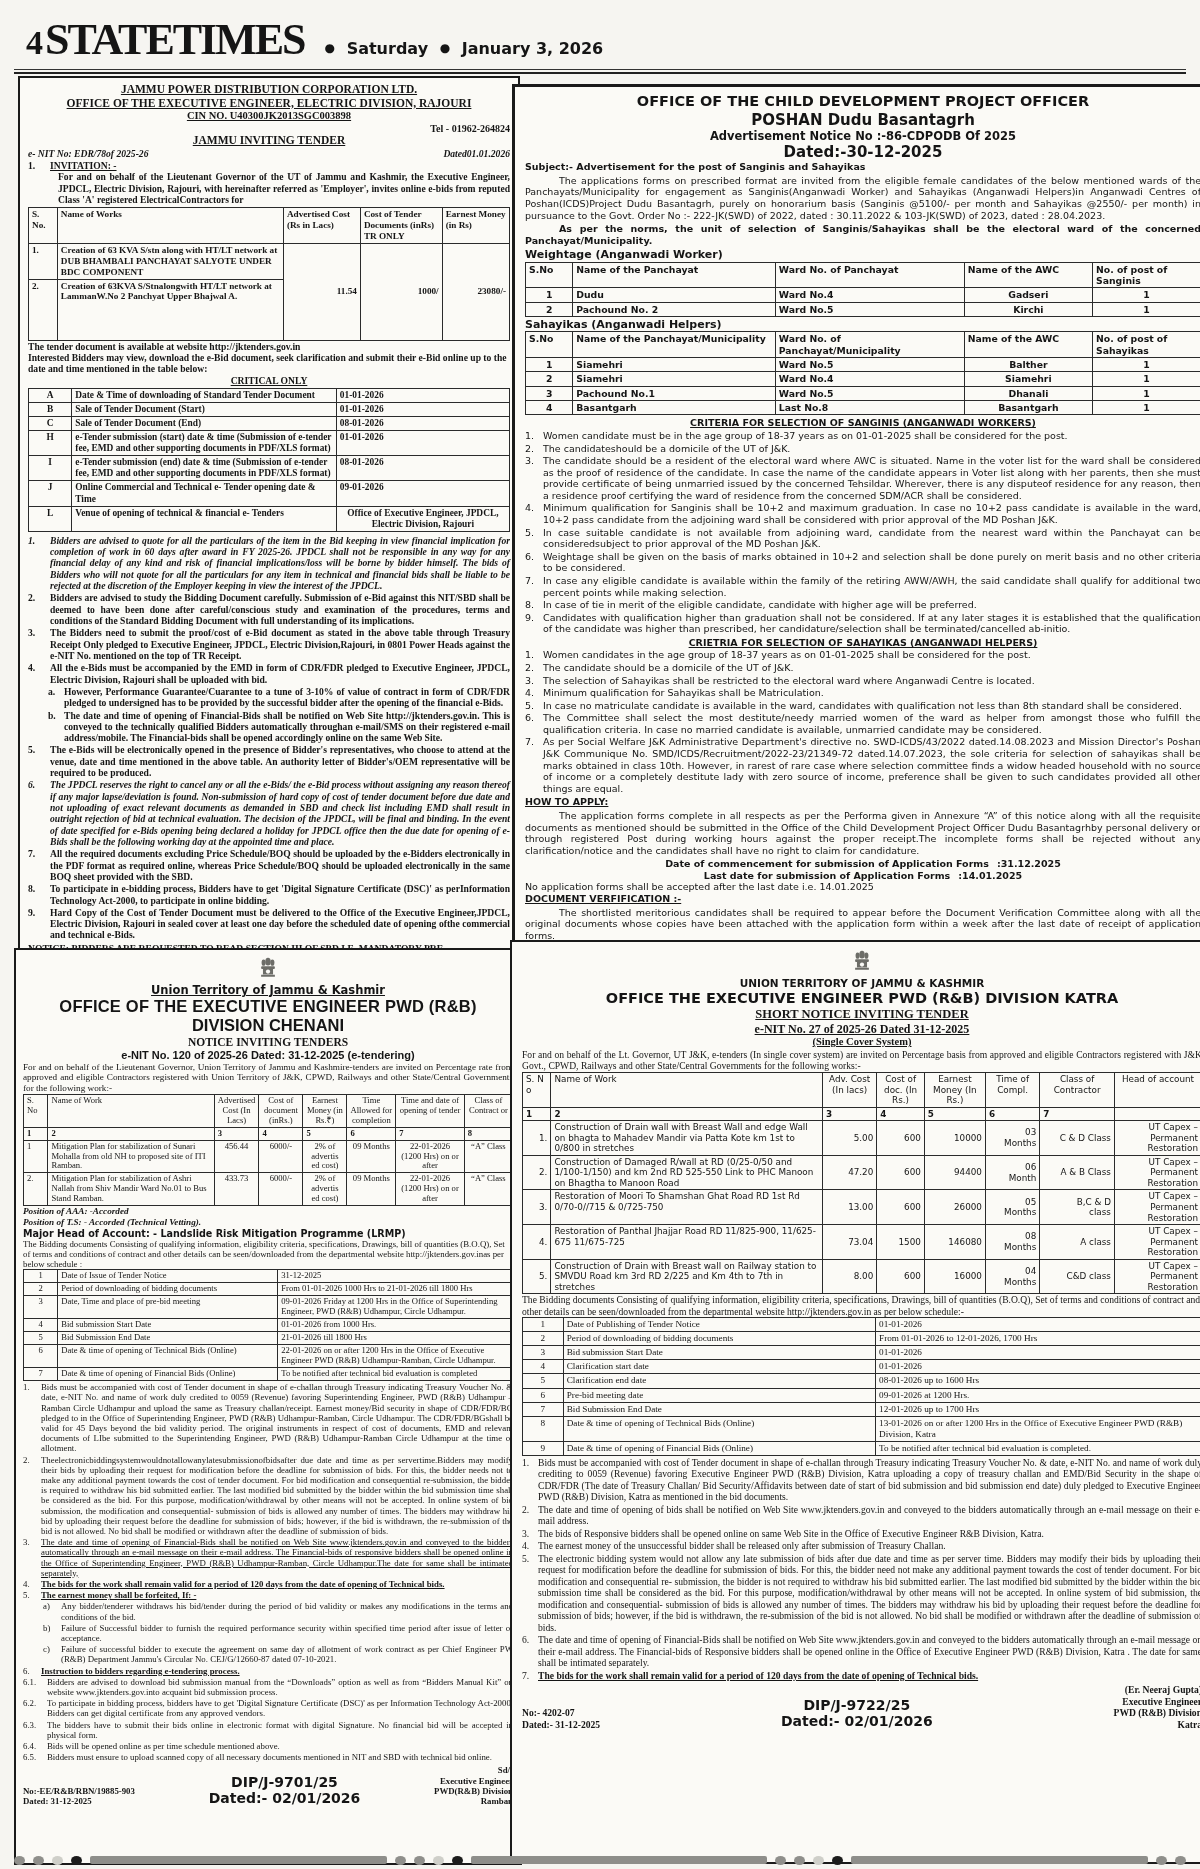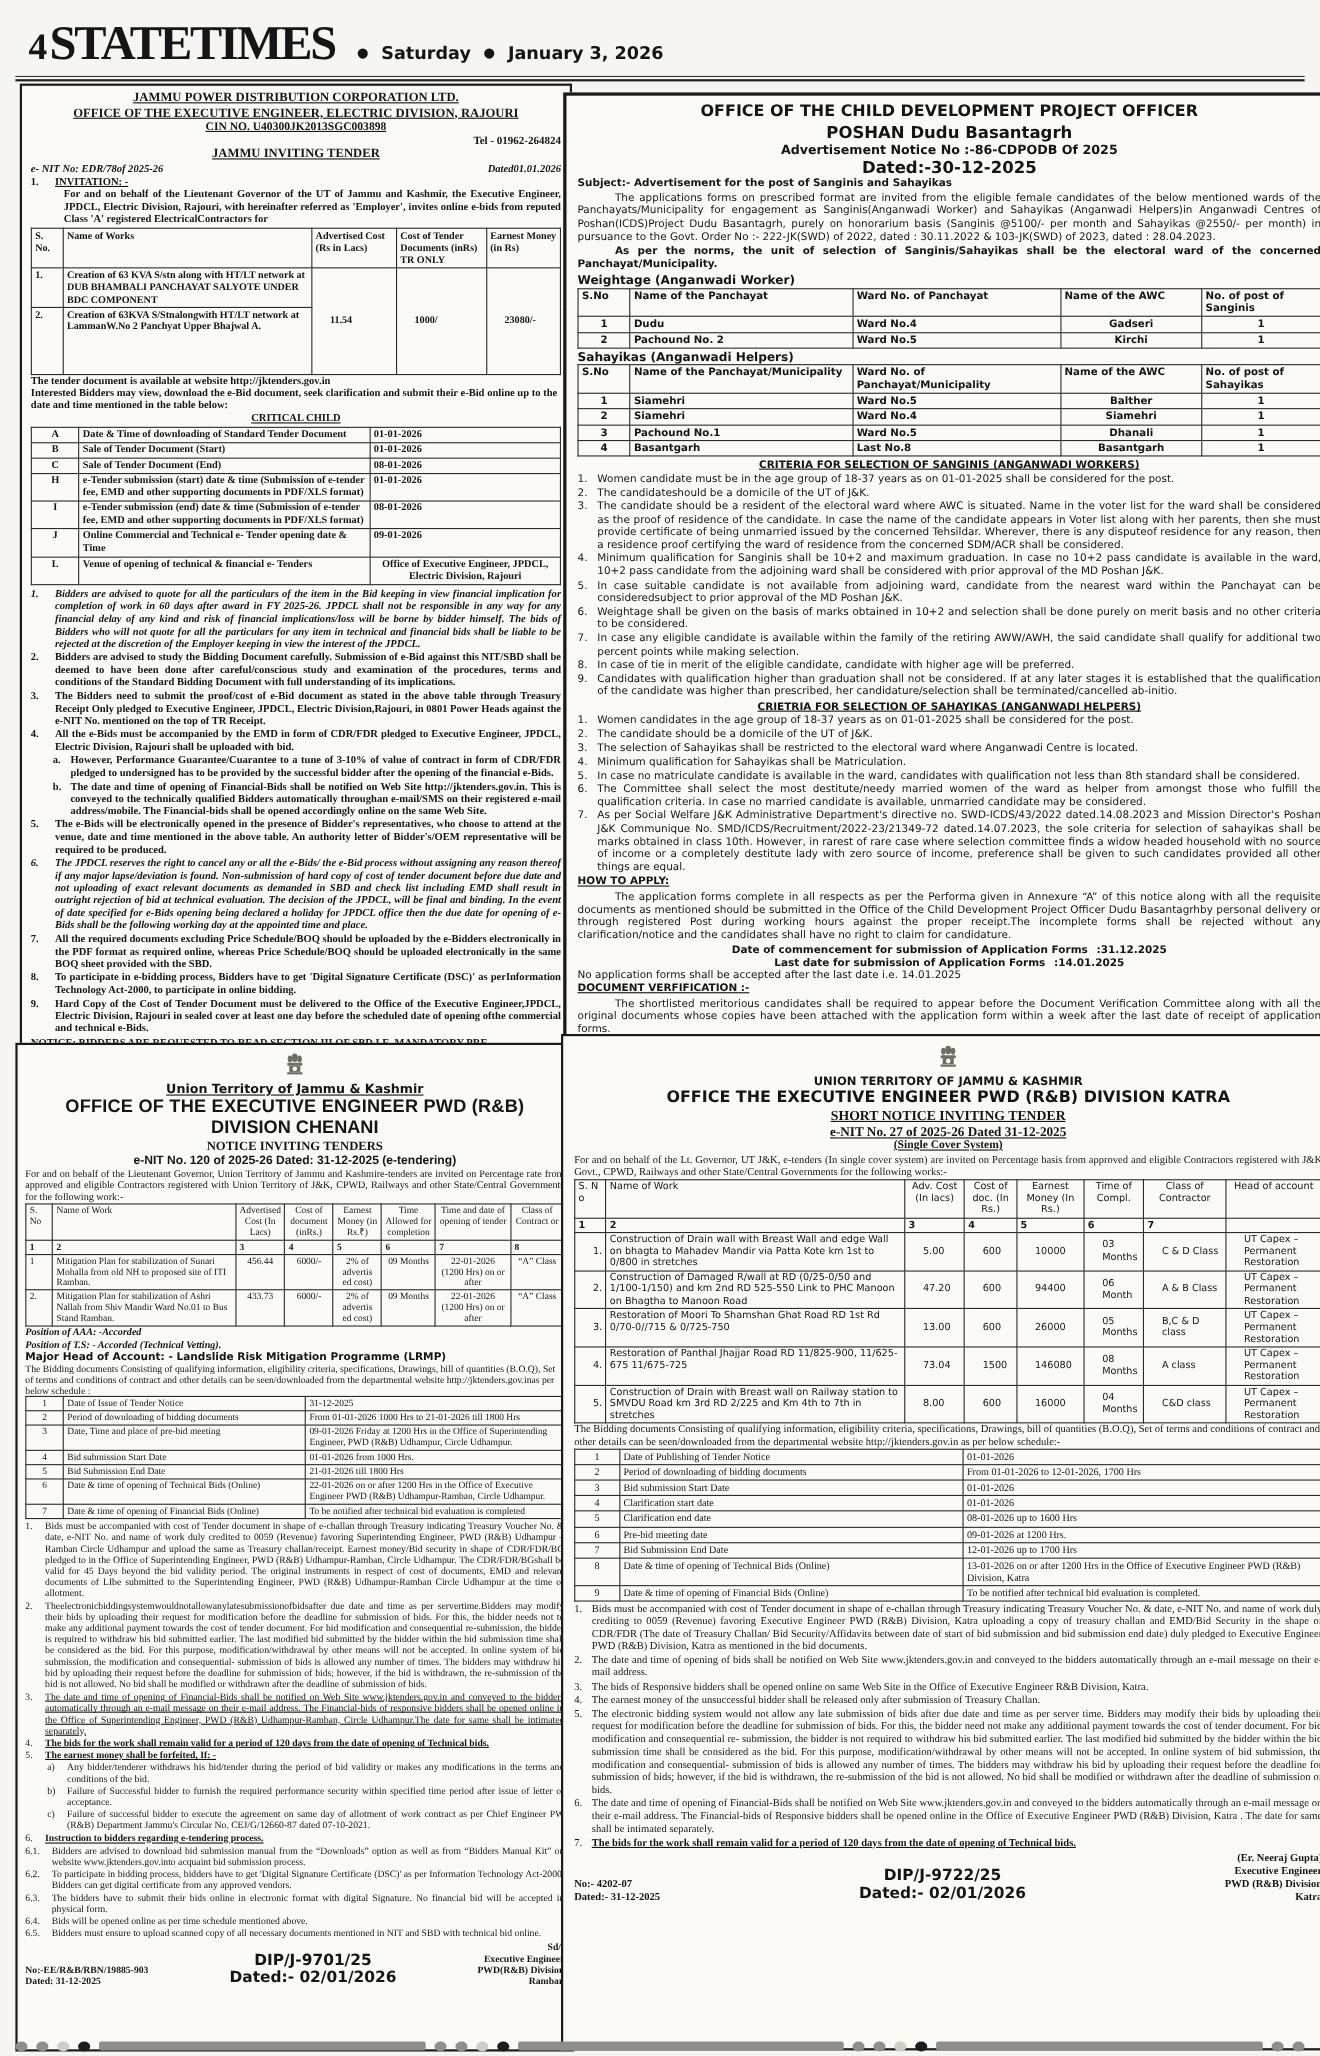--- a/index.html
+++ b/index.html
@@ -10,21 +10,21 @@
   .logo{font-family:"Liberation Serif",serif;font-weight:bold;font-size:44px;letter-spacing:-2px;margin-left:2px;}
   .dateline{font-family:"DejaVu Sans",sans-serif;font-weight:bold;font-size:16px;margin-left:14px;}
   .blt{font-size:12px;margin:0 6px;position:relative;top:-2px;}
   .mastrule{margin:4px 14px 0 14px;border-top:1px solid #333;border-bottom:2px solid #222;height:2px;}
   
   .n{position:absolute;background:#fbfaf6;border:2px solid #1a1a1a;overflow:hidden;}
   .ctr{text-align:center;} .b{font-weight:bold;} .u{text-decoration:underline;} .i{font-style:italic;}
   .row{display:flex;justify-content:space-between;align-items:baseline;}
   table{border-collapse:collapse;width:100%;}
   td,th{border:1px solid #2b2b2b;padding:1px 3px;vertical-align:top;text-align:left;font-weight:inherit;}
-  .vm{vertical-align:middle;text-align:left;padding-left:16px;}
+  .vm{vertical-align:middle;text-align:right;padding-left:16px;}
   .pt{display:flex;margin-top:1px;}
   .pn{flex:0 0 22px;}
   .px{flex:1;}
   .pt.sub{padding-left:20px;} .pt.sub .pn{flex:0 0 16px;}
   .sig{display:flex;justify-content:space-between;align-items:flex-end;margin-top:3px;}
   .sig .dipblk{text-align:center;font-family:"DejaVu Sans",sans-serif;font-weight:bold;}
   .sig .sgblk{text-align:right;font-weight:bold;}
   .emb{text-align:center;height:28px;line-height:0;padding-top:2px;}
   
   #n1{left:18px;top:76px;width:482px;height:866px;padding:5px 8px;font-size:9.6px;line-height:1.18;font-weight:700;}
@@ -133,21 +133,21 @@
         <td rowspan="2" class="vm">23080/-</td>
       </tr>
       <tr>
         <td>2.</td>
         <td style="height:58px">Creation of 63KVA S/Stnalongwith HT/LT network at LammanW.No 2 Panchyat Upper Bhajwal A.</td>
       </tr>
     </tbody>
       </table>
     <div>The tender document is available at website http://jktenders.gov.in</div>
     <div>Interested Bidders may view, download the e-Bid document, seek clarification and submit their e-Bid online up to the date and time mentioned in the table below:</div>
-    <div class="ctr u">CRITICAL CHILD</div>
+    <div class="ctr u">CRITICAL ONLY</div>
     <table class="cdt">
       <tbody>
           <tr>
             <td style="width:9%;text-align:center">A</td>
             <td style="width:55%">Date &amp; Time of downloading of Standard Tender Document</td>
             <td>01-01-2026</td>
           </tr>
       <tr>
             <td style="text-align:center">B</td>
             <td>Sale of Tender Document (Start)</td>

